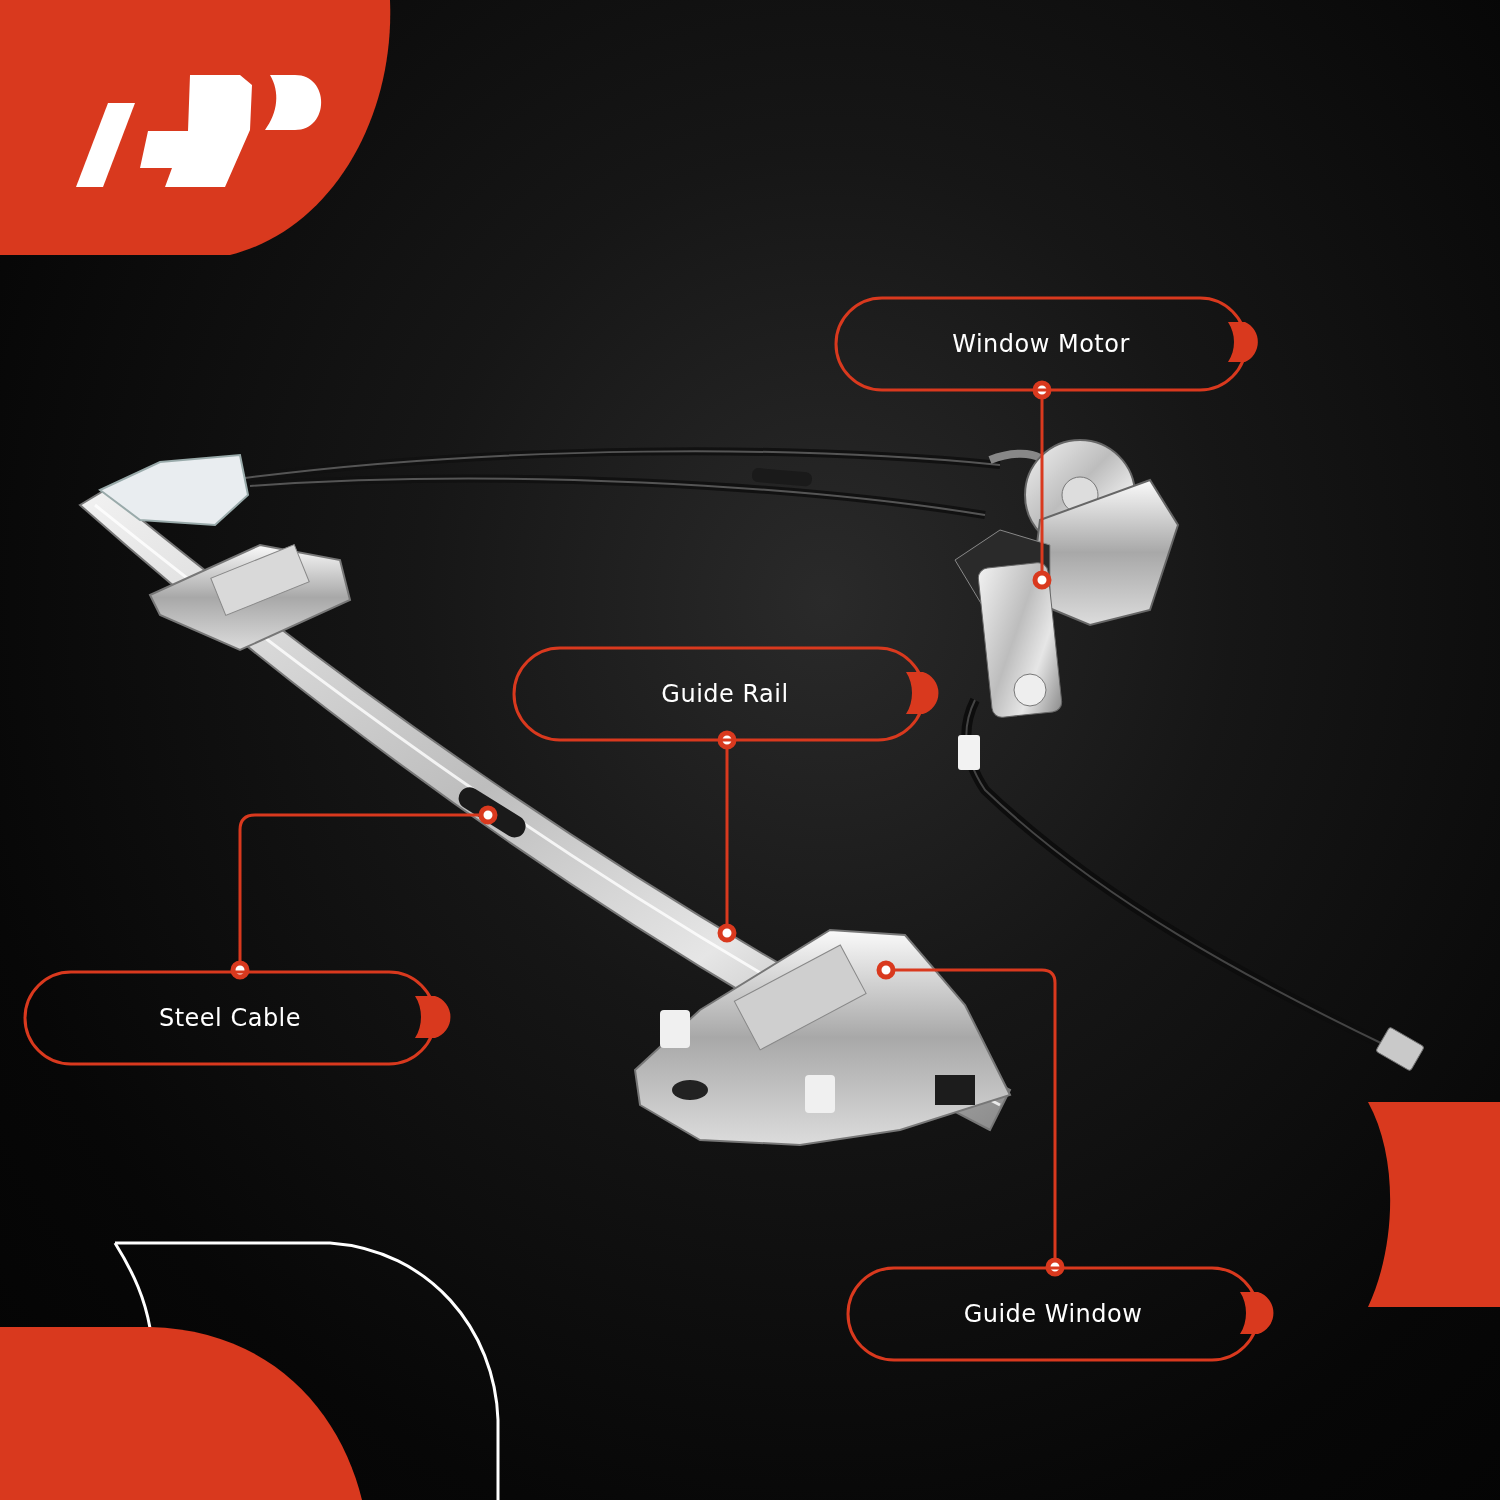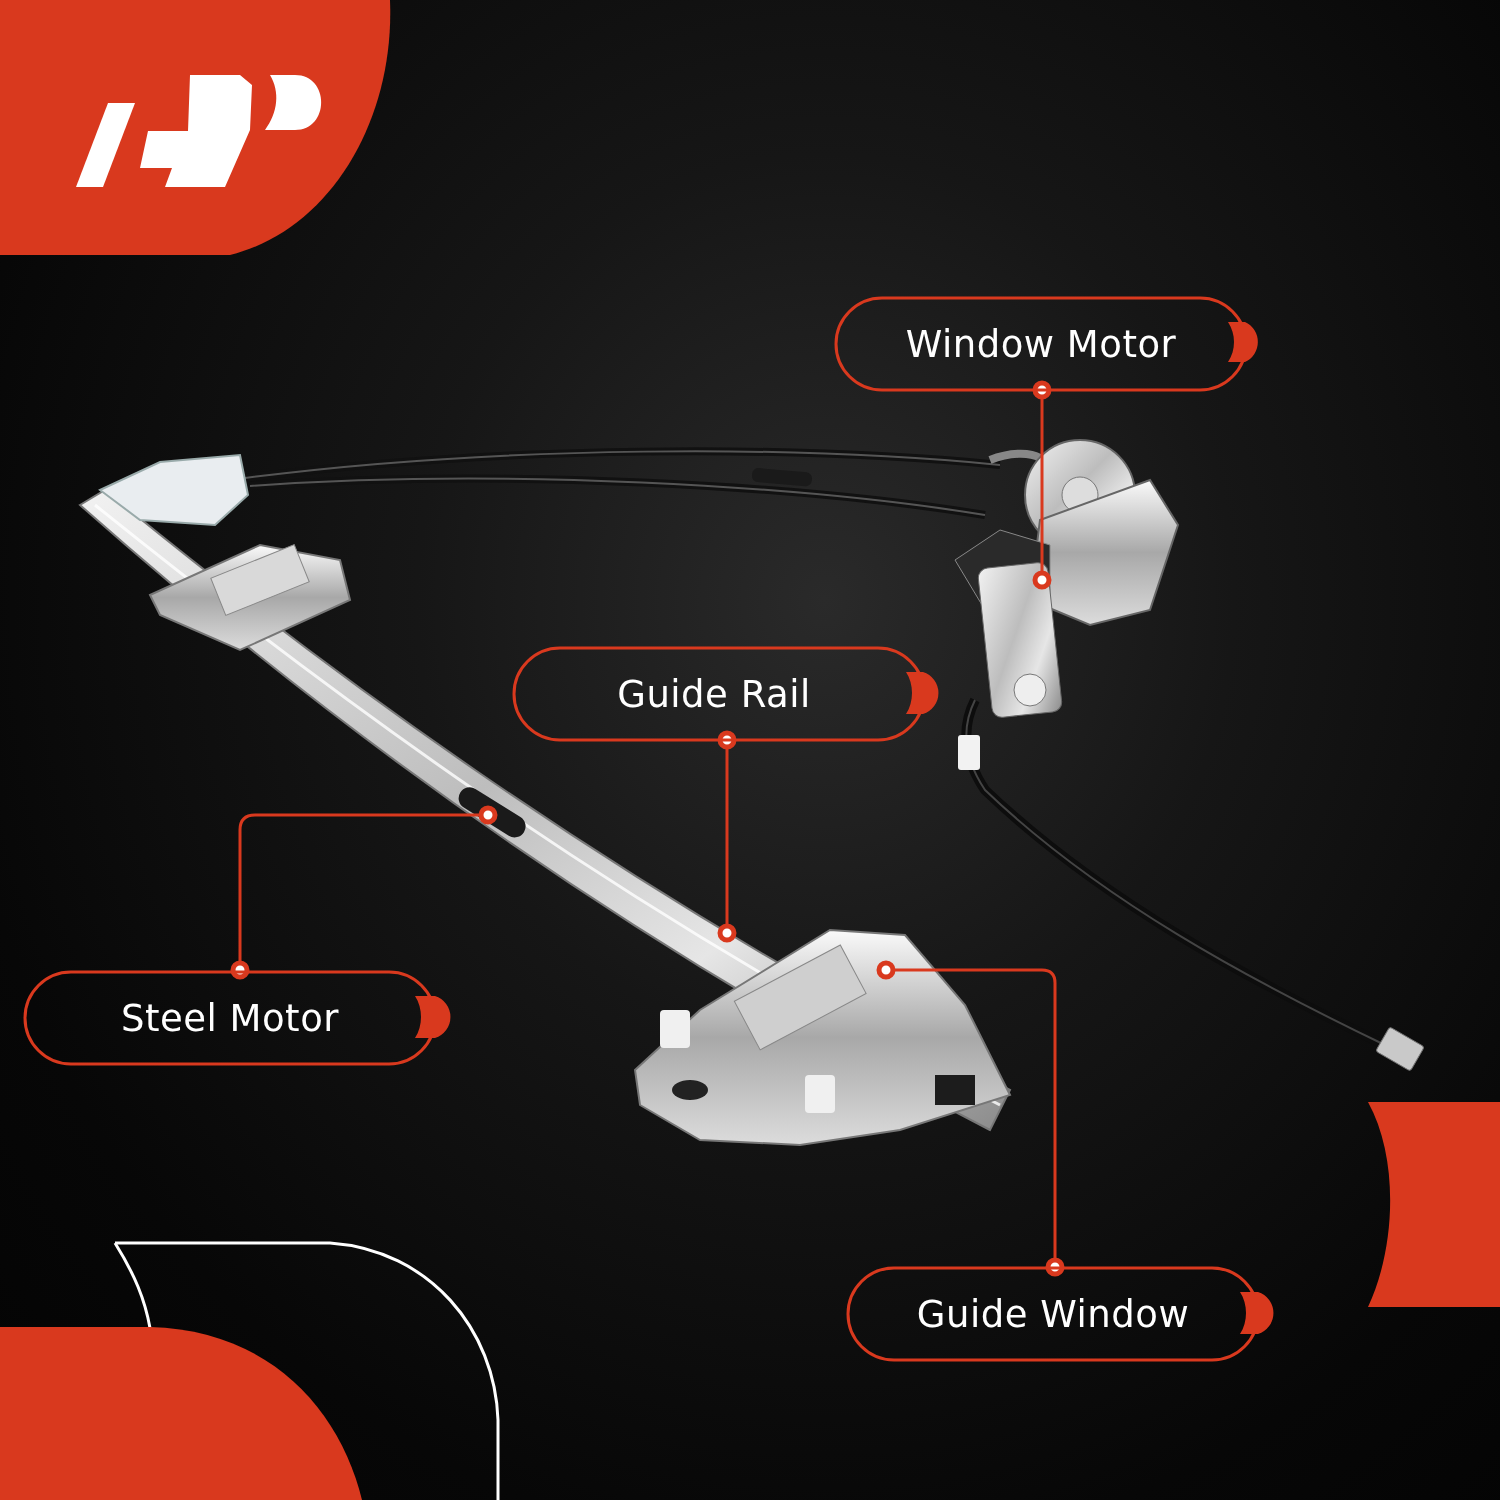--- a/index.html
+++ b/index.html
@@ -1,19 +1,19 @@
 <!DOCTYPE html>
 <html><head>
 <meta charset="utf-8">
 <style>
   html, body { margin:0; padding:0; }
   body { width:1500px; height:1500px; overflow:hidden; background:#050505; position:relative; font-family:"DejaVu Sans", sans-serif; }
   .bg { position:absolute; inset:0; background: radial-gradient(ellipse at 55% 40%, #2a2a2a 0%, #161616 35%, #070707 75%, #030303 100%); }
   svg.layer { position:absolute; left:0; top:0; }
-  .label-pill { position:absolute; display:flex; align-items:center; justify-content:center; color:#ffffff; font-size:37px; letter-spacing:0.5px; box-sizing:border-box; }
+  .label-pill { position:absolute; display:flex; align-items:center; justify-content:center; color:#ffffff; font-size:24px; letter-spacing:0.5px; box-sizing:border-box; }
   .label-text { white-space:nowrap; }
 </style>
 </head>
 <body>
 
 <div class="bg"></div>
 
 <svg class="layer" width="1500" height="1500" viewBox="0 0 1500 1500">
   <defs>
     <linearGradient id="metal" x1="0" y1="0" x2="1" y2="1">
@@ -112,21 +112,21 @@
     <path d="M1228,322 H1245 A22,22 0 0 1 1245,362 H1228 C1236,350 1236,334 1228,322 Z"></path>
     <path d="M906,672 H923 A22,22 0 0 1 923,714 H906 C914,702 914,684 906,672 Z"></path>
     <path d="M415,996 H435 A22,22 0 0 1 435,1038 H415 C423,1026 423,1008 415,996 Z"></path>
     <path d="M1240,1292 H1258 A22,22 0 0 1 1258,1334 H1240 C1248,1322 1248,1304 1240,1292 Z"></path>
   </g>
 </svg>
 
 <div class="label-pill" style="left:836px; top:298px; width:410px; height:92px;">
   <span class="label-text">Window Motor</span>
 </div>
-<div class="label-pill" style="left:509px; top:648px; width:410px; height:92px;">
+<div class="label-pill" style="left:520px; top:648px; width:410px; height:92px;">
   <span class="label-text">Guide Rail</span>
 </div>
 <div class="label-pill" style="left:25px; top:972px; width:410px; height:92px;">
-  <span class="label-text">Steel Motor</span>
+  <span class="label-text">Steel Cable</span>
 </div>
 <div class="label-pill" style="left:848px; top:1268px; width:410px; height:92px;">
   <span class="label-text">Guide Window</span>
 </div>
 
 </body></html>

